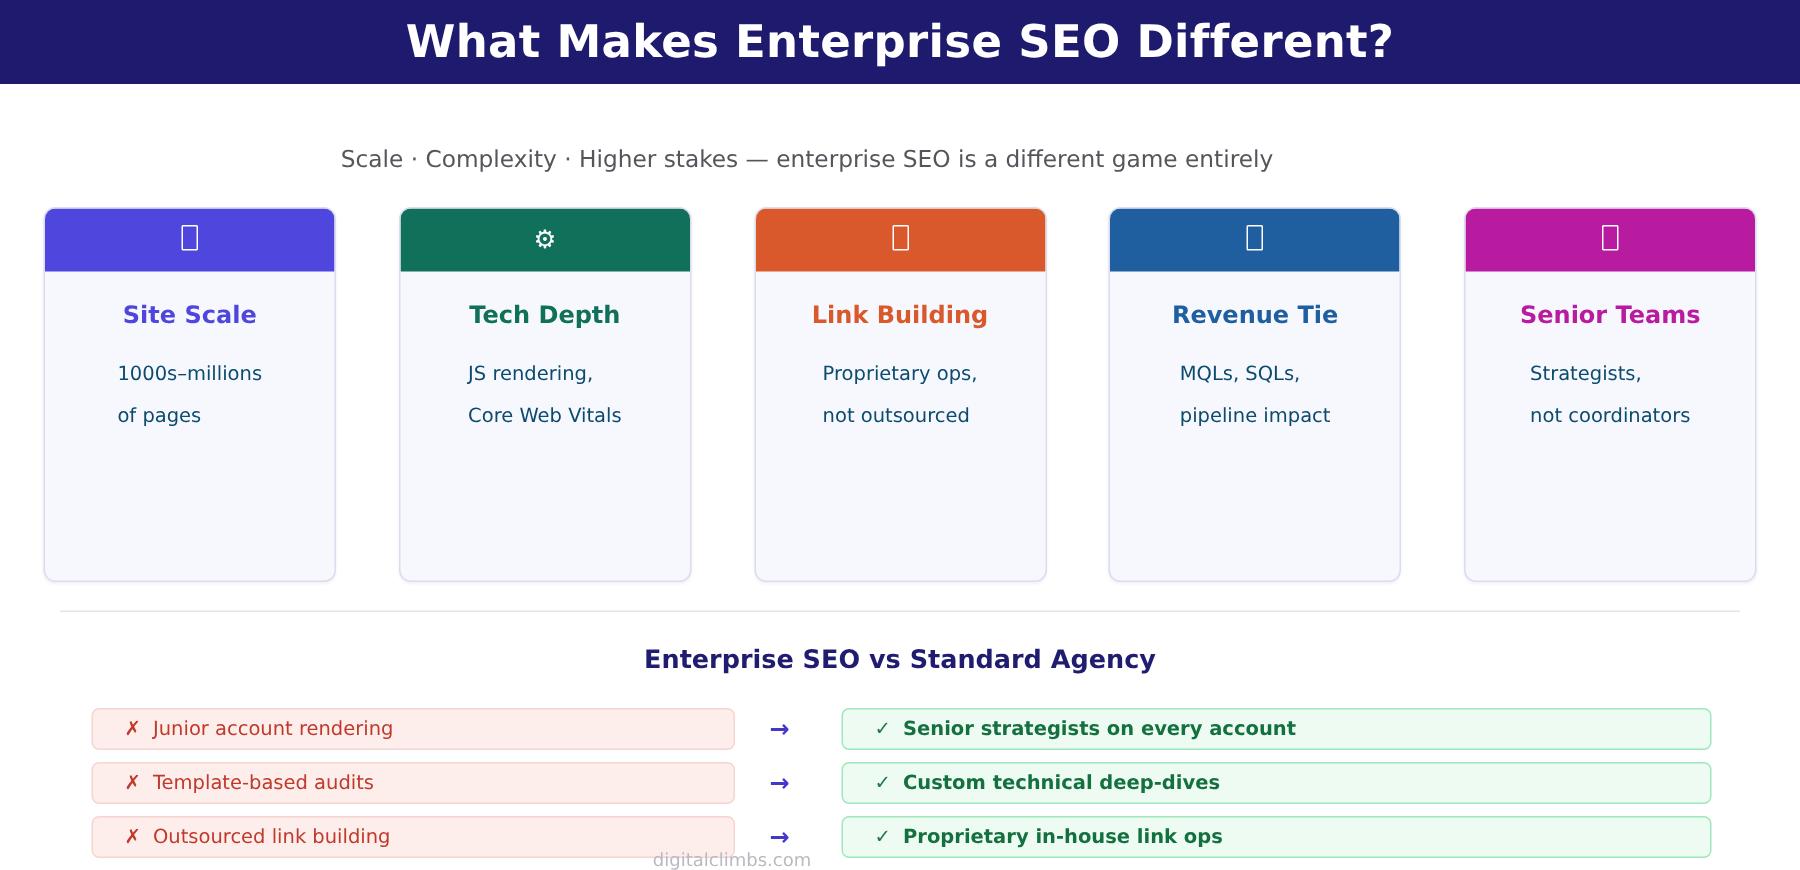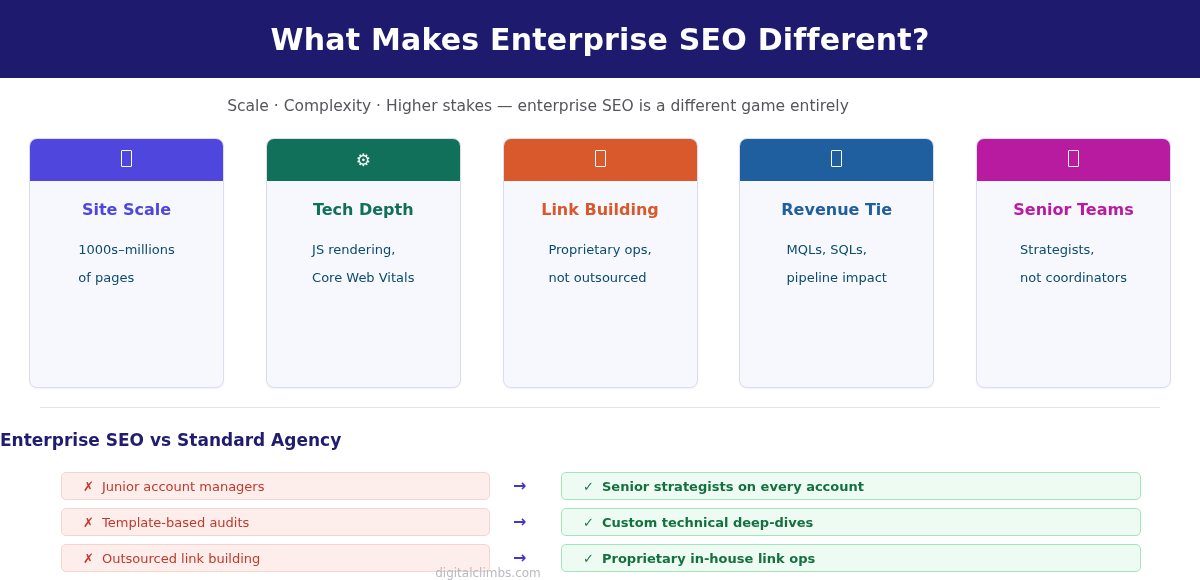--- a/index.html
+++ b/index.html
@@ -7,21 +7,21 @@
     width: 1200px; height: 580px;
     background: #ffffff;
     font-family: "DejaVu Sans", "Liberation Sans", sans-serif;
     overflow: hidden;
   }
   #page { position: relative; width: 1200px; height: 580px; }
 
   
   .banner {
     position: absolute; left: 0; top: 0;
-    width: 1200px; height: 78px;
+    width: 1200px; height: 56px;
     background: #1e1a6e;
     display: flex; align-items: center; justify-content: center;
   }
   .banner-title {
     color: #ffffff;
     font-size: 30px;
     font-weight: bold;
     letter-spacing: 0.2px;
     white-space: nowrap;
   }
@@ -84,21 +84,21 @@
   
   .divider {
     position: absolute; left: 40px; top: 407px;
     width: 1120px; height: 1px;
     background: #e4e4ec;
   }
 
   
   .compare-title {
     position: absolute; left: 0; top: 430px;
-    width: 1200px; 
+    width: 1200px; text-align: center;
     color: #201c70;
     font-size: 17px;
     font-weight: bold;
   }
   .rows {
     position: absolute; left: 0; top: 470px;
     width: 1200px;
   }
   .crow {
     position: relative;
@@ -218,21 +218,21 @@
 
   <div class="divider"></div>
 
   <div class="compare-title">Enterprise SEO vs Standard Agency</div>
 
   <div class="rows">
 
     <div class="crow">
       <div class="pill pill-bad">
         <span class="mark mark-x">✗</span>
-        <span>Junior account managers</span>
+        <span>Junior account rendering</span>
       </div>
       <div class="arrow">→</div>
       <div class="pill pill-good">
         <span class="mark mark-check">✓</span>
         <span>Senior strategists on every account</span>
       </div>
     </div>
 
     <div class="crow">
       <div class="pill pill-bad">

